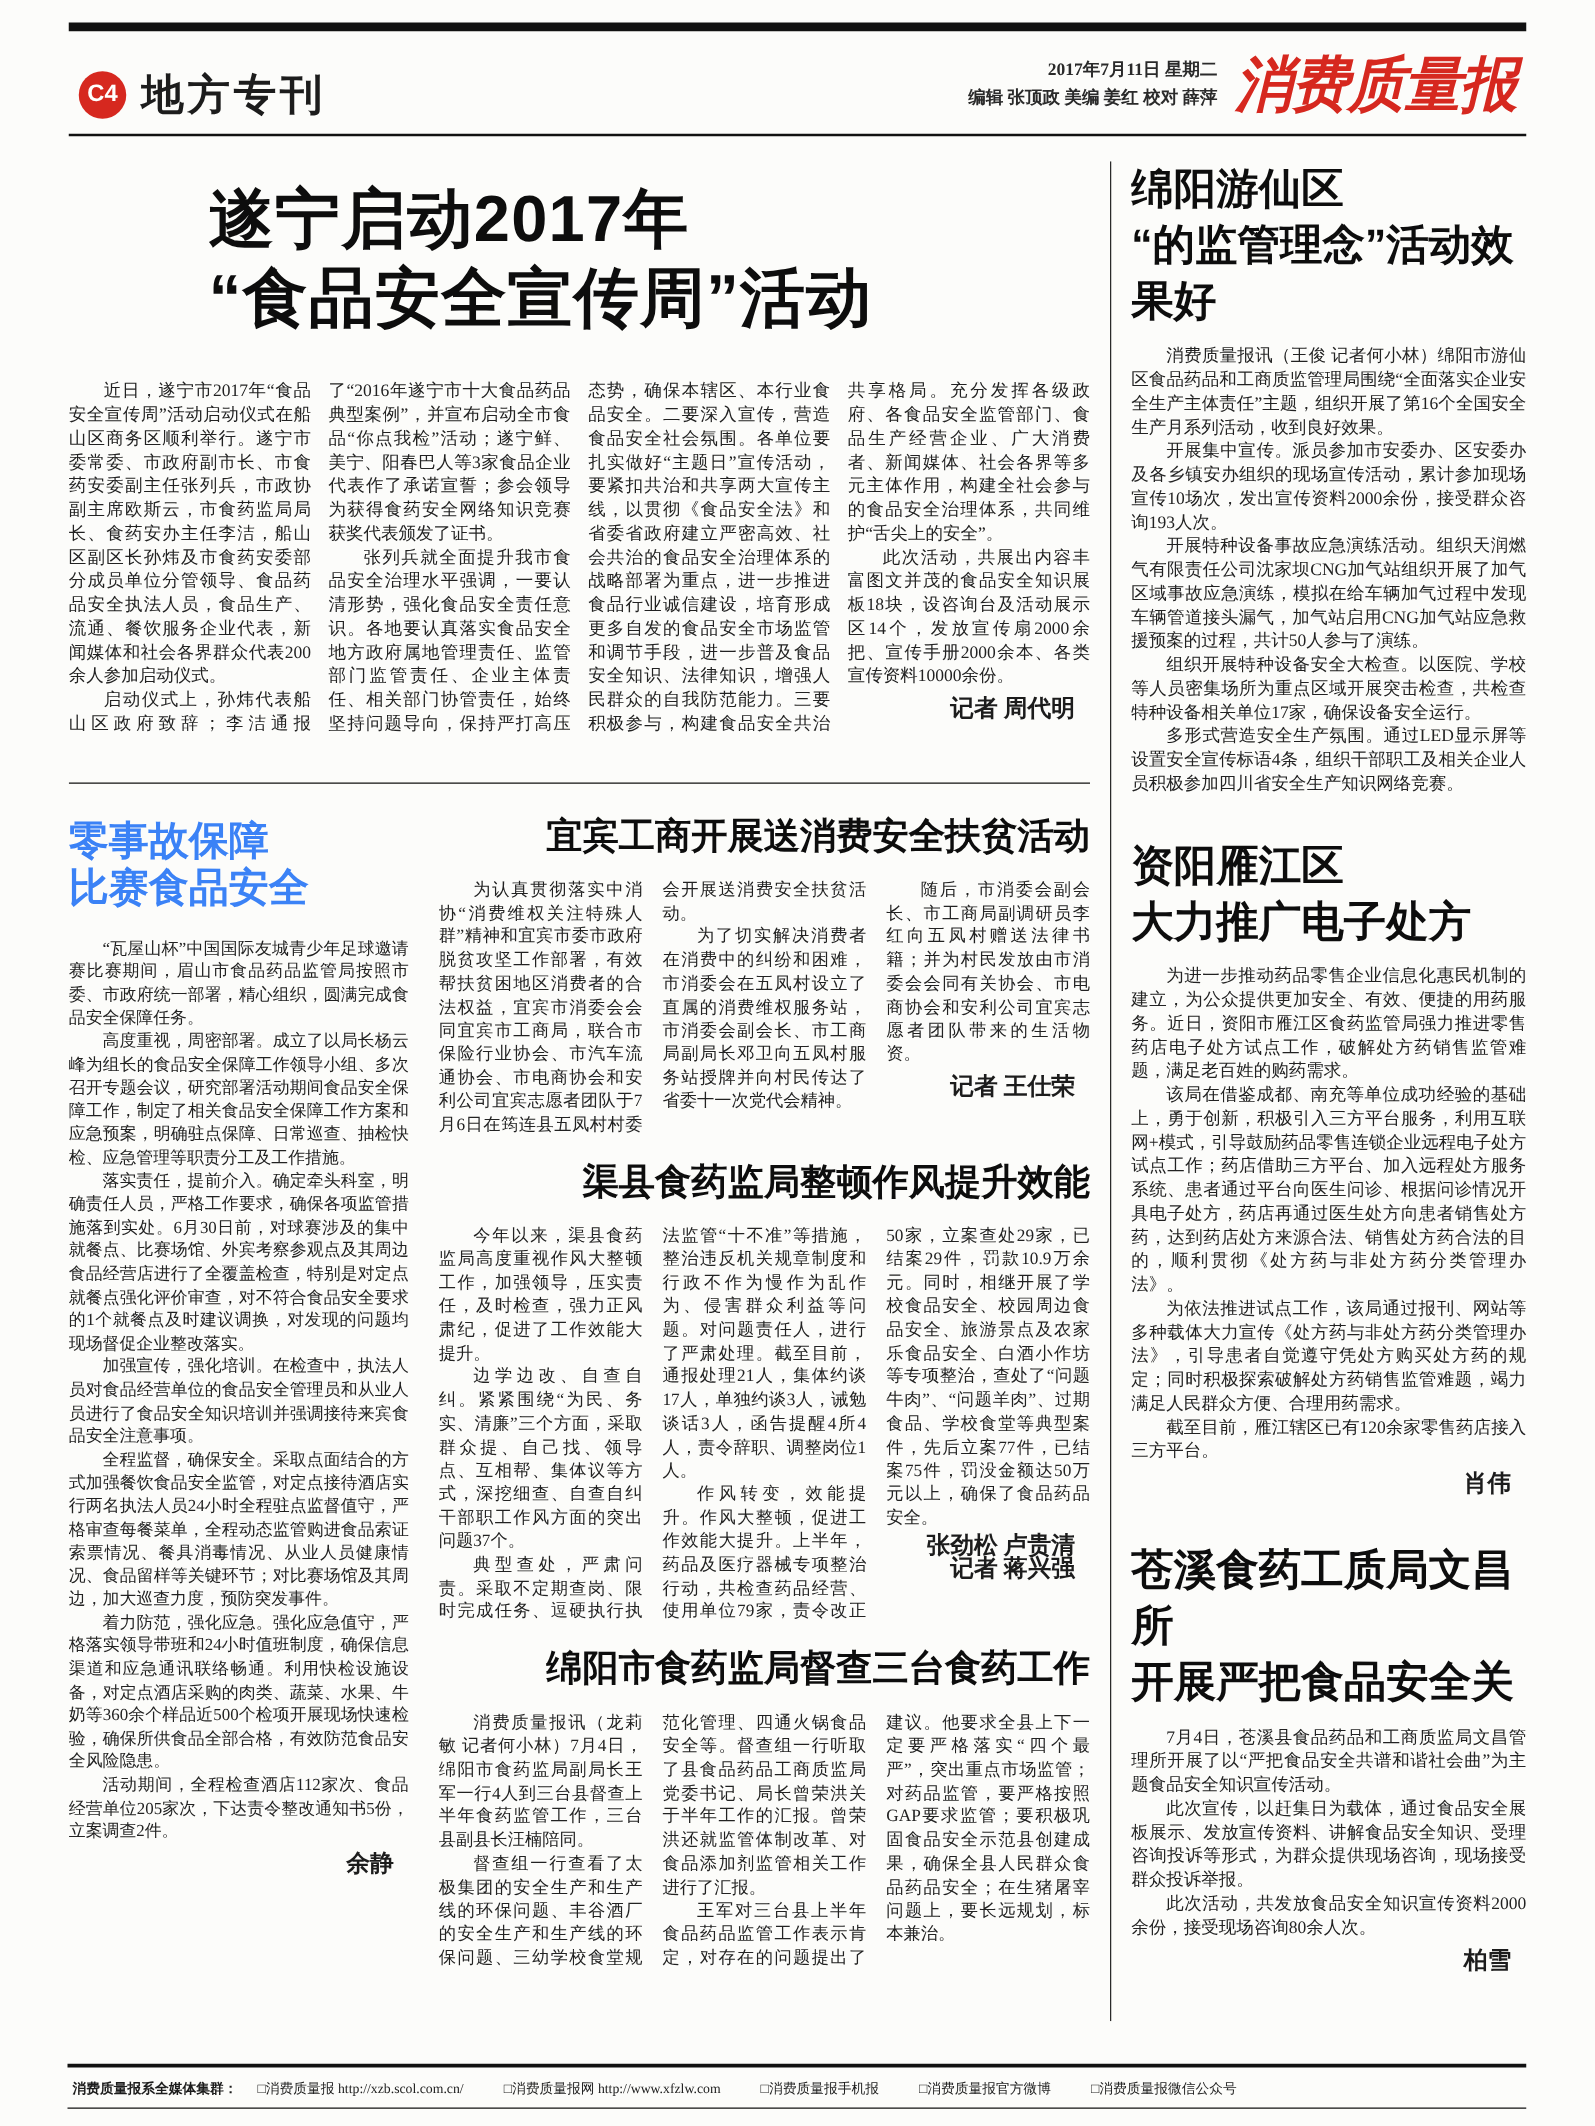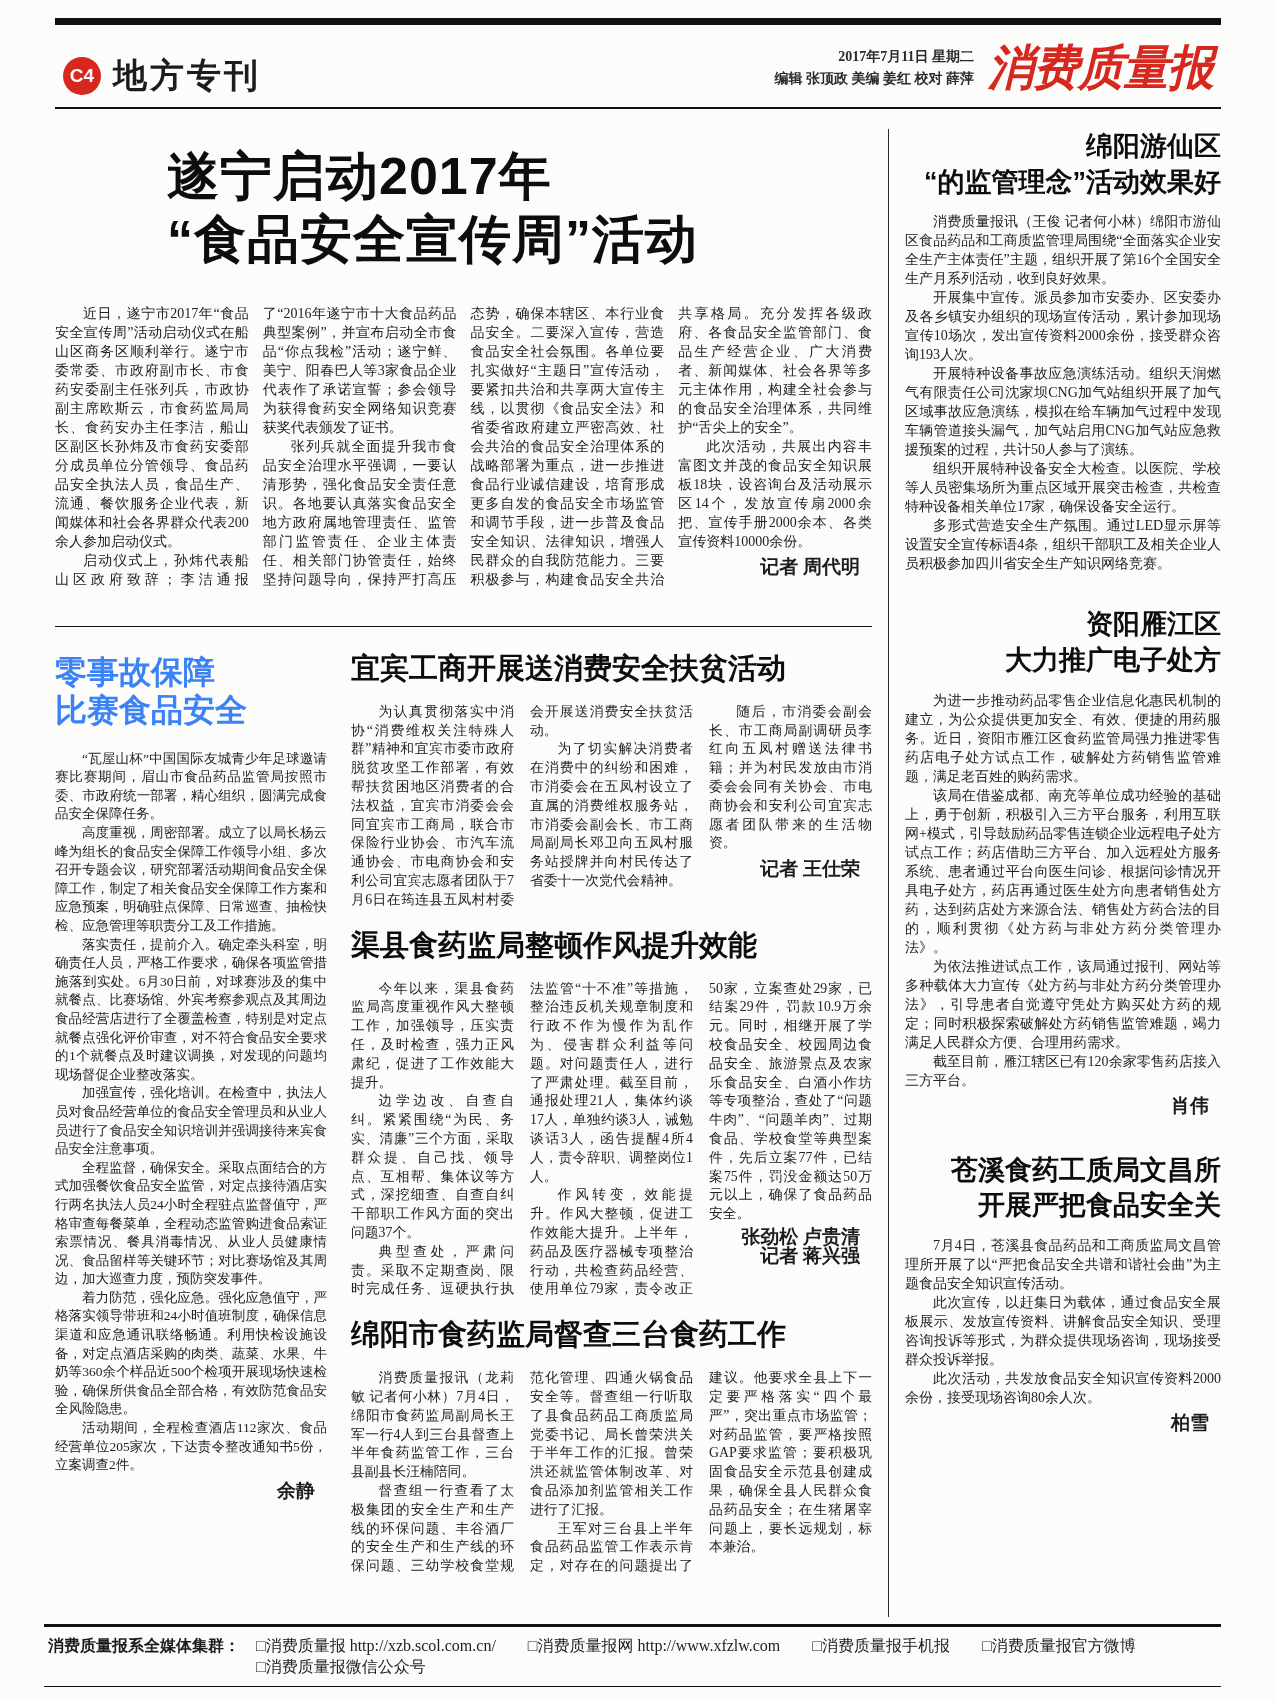--- a/index.html
+++ b/index.html
@@ -43,32 +43,32 @@
 
   .section-rule { height:1px; background:#111; margin:20px 0 18px; }
 
   .bottom-left { display:flex; gap:24px; height:992px; overflow:hidden; }
   .article-zero { width:272px; flex:0 0 auto; }
   .zero-title { font-family:"Liberation Sans", sans-serif; font-weight:900; font-size:32px; line-height:1.2; margin:8px 0 20px; color:#3b82f6; }
   .article-zero p.para { font-size:13.5px; line-height:18.6px; }
 
   .middle-col { flex:1 1 auto; min-width:0; display:flex; flex-direction:column; }
   .mid-article { margin-bottom:12px; }
-  .mid-title { text-align:left; font-family:"Liberation Sans", sans-serif; font-weight:900; font-size:29px; margin:4px 0 14px; color:#0d0d0d; }
+  .mid-title { text-align:right; font-family:"Liberation Sans", sans-serif; font-weight:900; font-size:29px; margin:4px 0 14px; color:#0d0d0d; }
   .mid-body { column-count:3; column-gap:16px; }
   .mid-body p.para { font-size:13.8px; line-height:18.8px; }
 
   .right-article { margin-bottom:34px; }
-  .right-title { font-family:"Liberation Sans", sans-serif; font-weight:900; font-size:27px; line-height:1.32; margin:0 0 12px; color:#0d0d0d;text-align:right; }
+  .right-title { font-family:"Liberation Sans", sans-serif; font-weight:900; font-size:34px; line-height:1.32; margin:0 0 12px; color:#0d0d0d; }
 
   
   .footer {
-    position:absolute; left:44px; right:55px; bottom:14px;
+    position:absolute; left:54px; right:55px; bottom:14px;
     border-top:3px solid #111; border-bottom:1px solid #111;
-    padding:9px 4px 8px; font-size:16px; display:flex; align-items:baseline;
+    padding:9px 4px 8px; font-size:11px; display:flex; align-items:baseline;
   }
   .footer-label { font-weight:bold; flex:0 0 auto; }
   .footer-items span { margin-right:16px; white-space:nowrap;padding-left:16px; }
 </style>
 </head>
 <body>
 
 <div class="page">
 
   <div>

